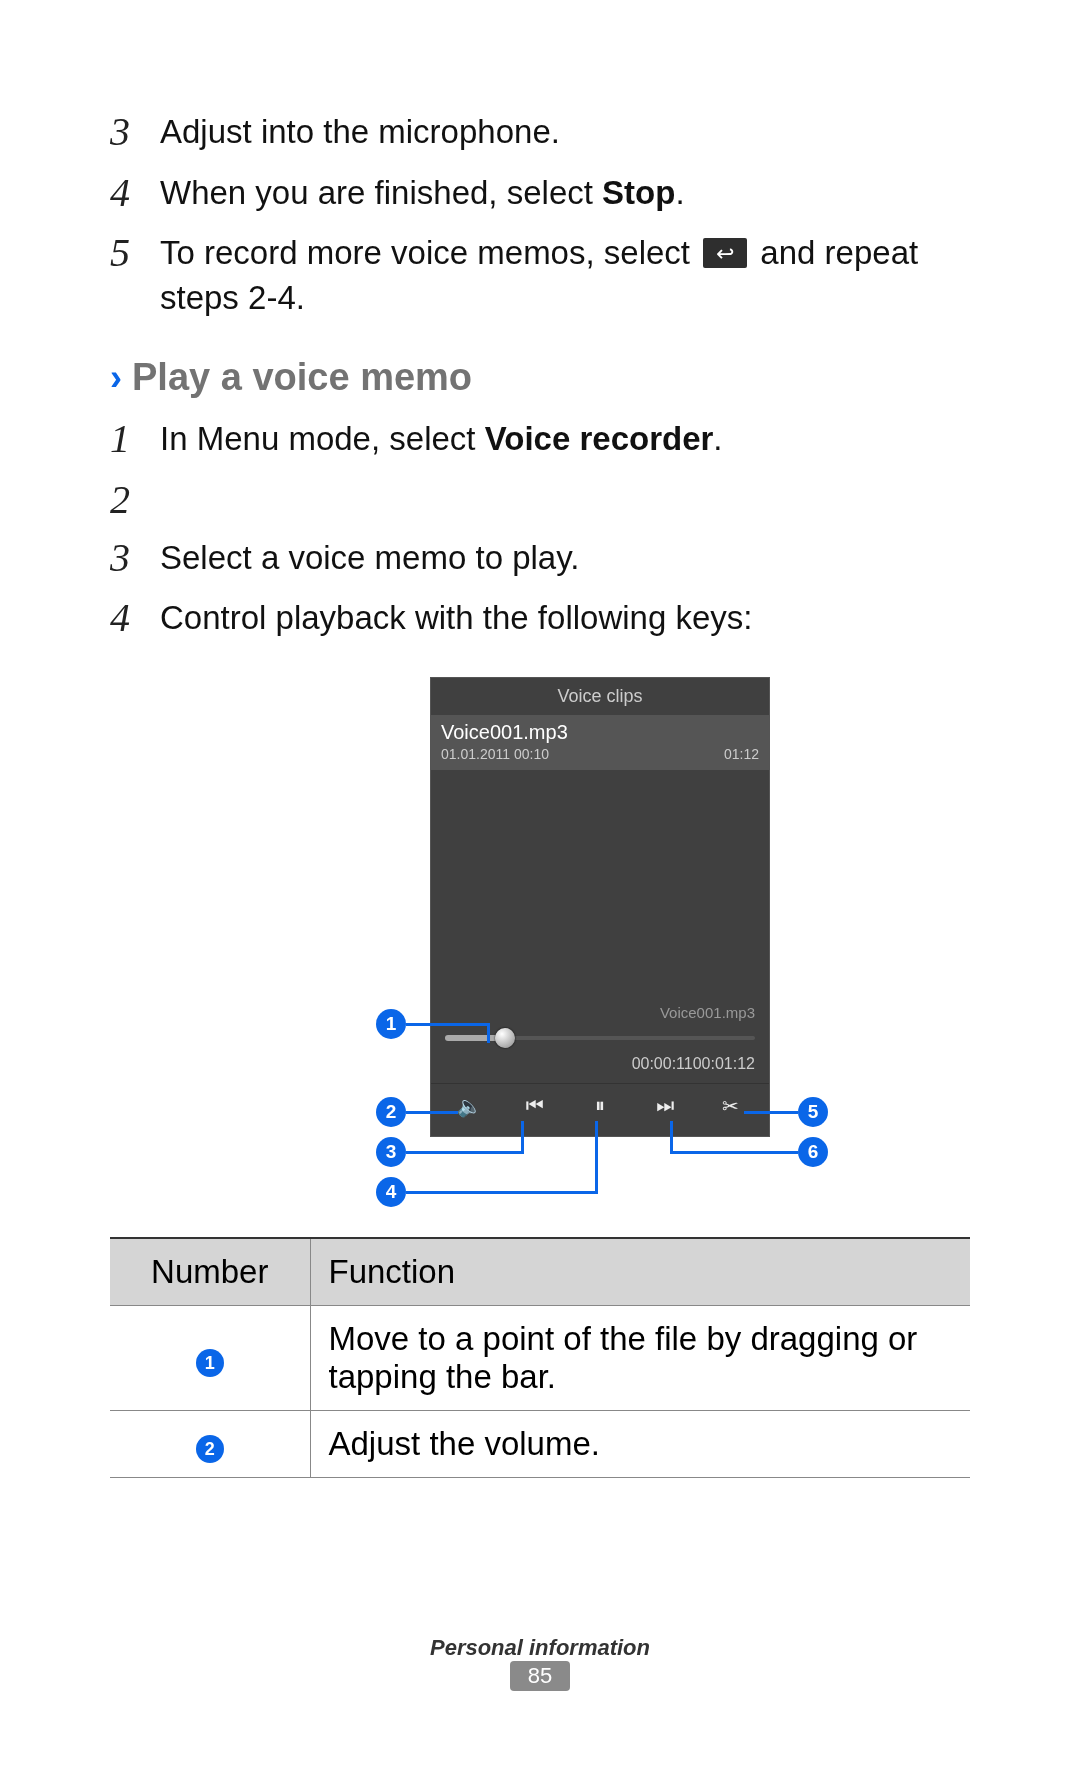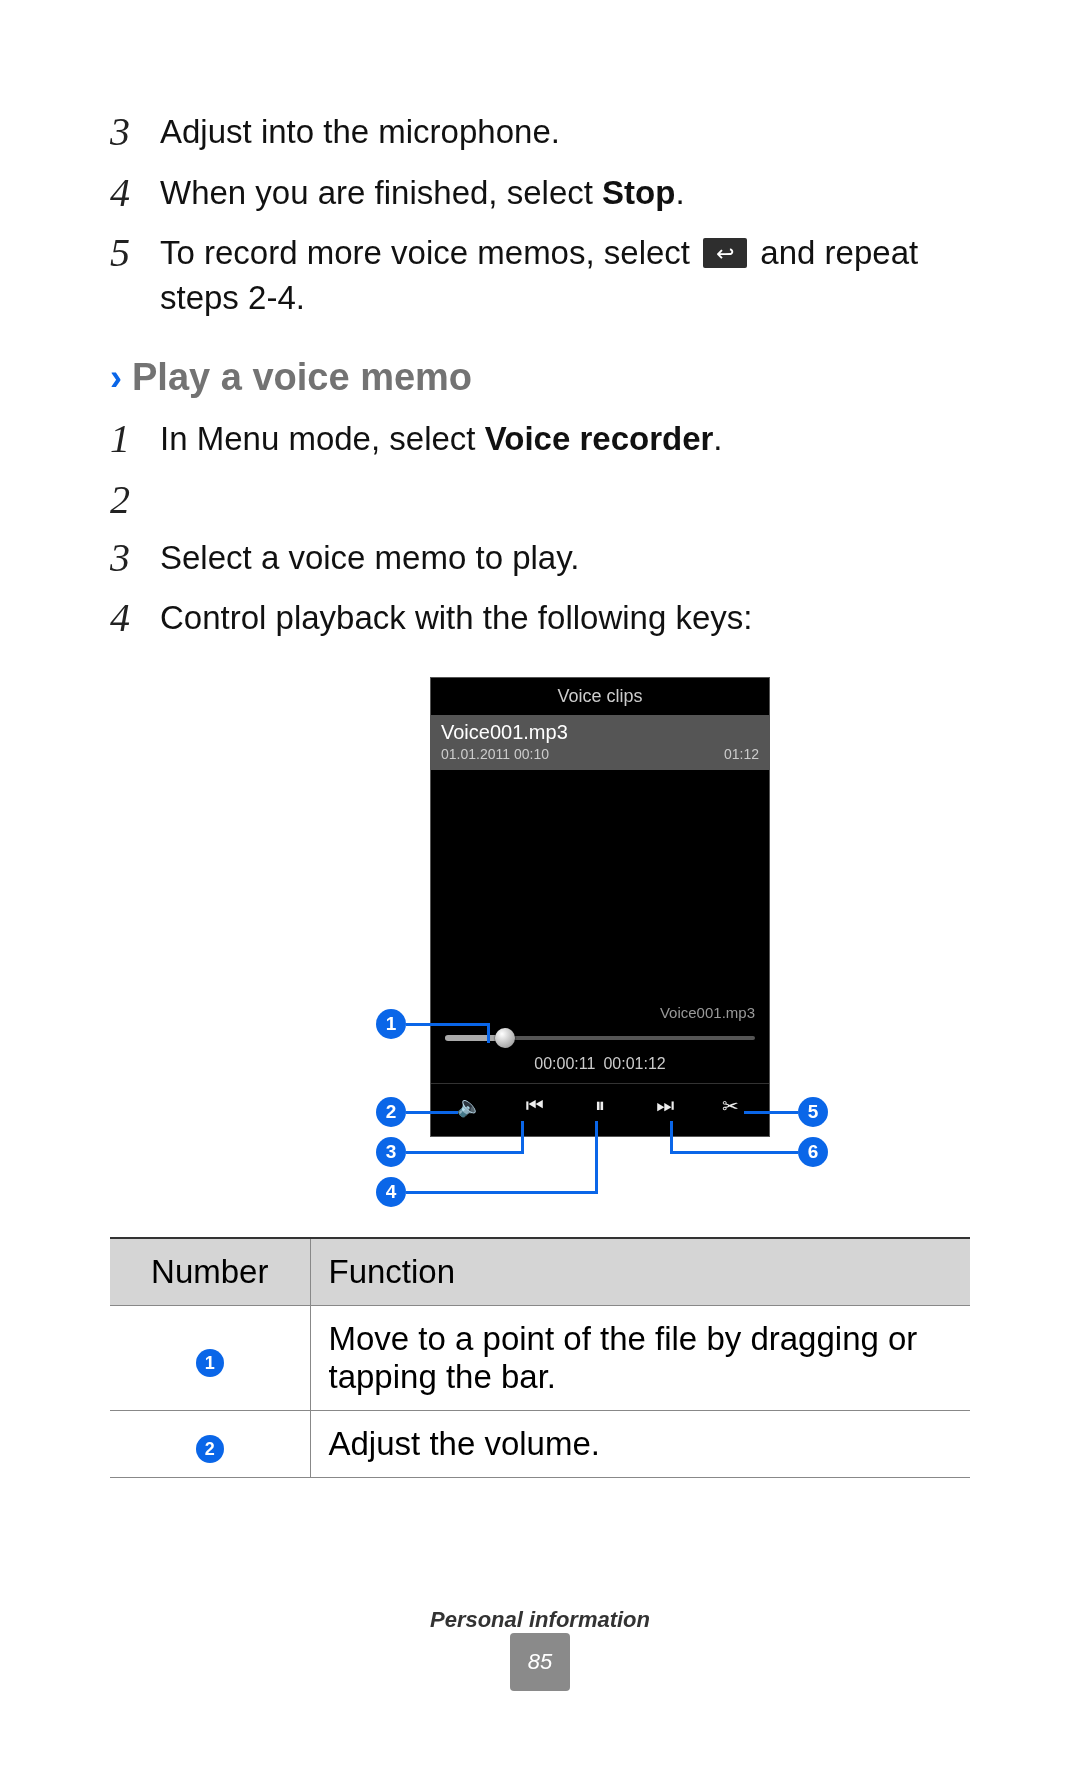--- a/index.html
+++ b/index.html
@@ -50,36 +50,36 @@
   }
   .chev { color: #0a66e8; font-size: 36px; font-weight: 700; line-height: 1; }
   .section-title { font-size: 38px; font-weight: 700; color: #737373; }
 
   
   .phone-wrap { position: relative; width: 100%; height: 540px; margin-top: 10px; margin-bottom: 20px; }
   .phone {
     position: absolute;
     left: 320px; top: 0;
     width: 340px; height: 460px;
-    background: #000000;
+    background: #404040;
     color: #ddd;
     font-size: 18px;
     border: 1px solid #555;
   }
   .phone-header { text-align: center; padding: 8px 0; font-size: 18px; color: #ccc; }
   .clip-row { background: #555; padding: 6px 10px 8px 10px; }
   .clip-title { font-size: 20px; color: #fff; }
   .clip-sub { display: flex; justify-content: space-between; font-size: 14px; color: #ccc; margin-top: 2px; }
   .phone-body { height: 230px; }
   .now-playing { text-align: right; padding: 4px 14px 6px 0; font-size: 15px; color: #999; }
   .progress { position: relative; height: 22px; margin: 0 14px; }
   .progress-track { position: absolute; left:0; right:0; top: 9px; height: 4px; background: #555; border-radius: 2px; }
   .progress-fill { position: absolute; left:0; top:8px; height:6px; width: 18%; background: #aaa; border-radius: 3px; }
   .progress-thumb { position: absolute; left: 16%; top: 1px; width: 20px; height: 20px; border-radius: 50%; background: radial-gradient(circle at 35% 30%, #fff, #888); box-shadow: 0 0 2px #000; }
-  .times { display: flex; justify-content: center; padding: 6px 14px 10px 14px; font-size: 16px; color: #ccc; gap: 8px; }
+  .times { display: flex; justify-content: flex-end; padding: 6px 14px 10px 14px; font-size: 16px; color: #ccc; }
   .controls { display: flex; justify-content: space-around; align-items: center; padding: 10px 6px 12px 6px; border-top: 1px solid #333; }
   .ctl { color: #eee; font-size: 20px; width: 40px; text-align: center; }
 
   
   .badge {
     position: absolute;
     width: 30px; height: 30px;
     border-radius: 50%;
     background: #0a66e8;
     color: #fff;
@@ -105,22 +105,21 @@
     align-items: center; justify-content: center;
   }
 
   .footer {
     position: absolute; left: 0; right: 0; bottom: 80px;
     text-align: center;
   }
   .footer-text { font-style: italic; font-size: 22px; color: #333; margin-bottom: 0; font-weight: bold; }
   .page-pill {
     display: inline-block; background: #8a8a8a; color: #fff;
-    font-size: 22px; padding: 16px 18px; border-radius: 4px;
-    font-style: italic;
+    font-size: 22px; padding: 2px 18px; border-radius: 4px;
   }
 </style>
 </head>
 <body>
 
 <div class="steps">
   <div class="step">
     <div class="step-num">3</div>
     <div class="step-text">Adjust into the microphone.</div>
   </div>

